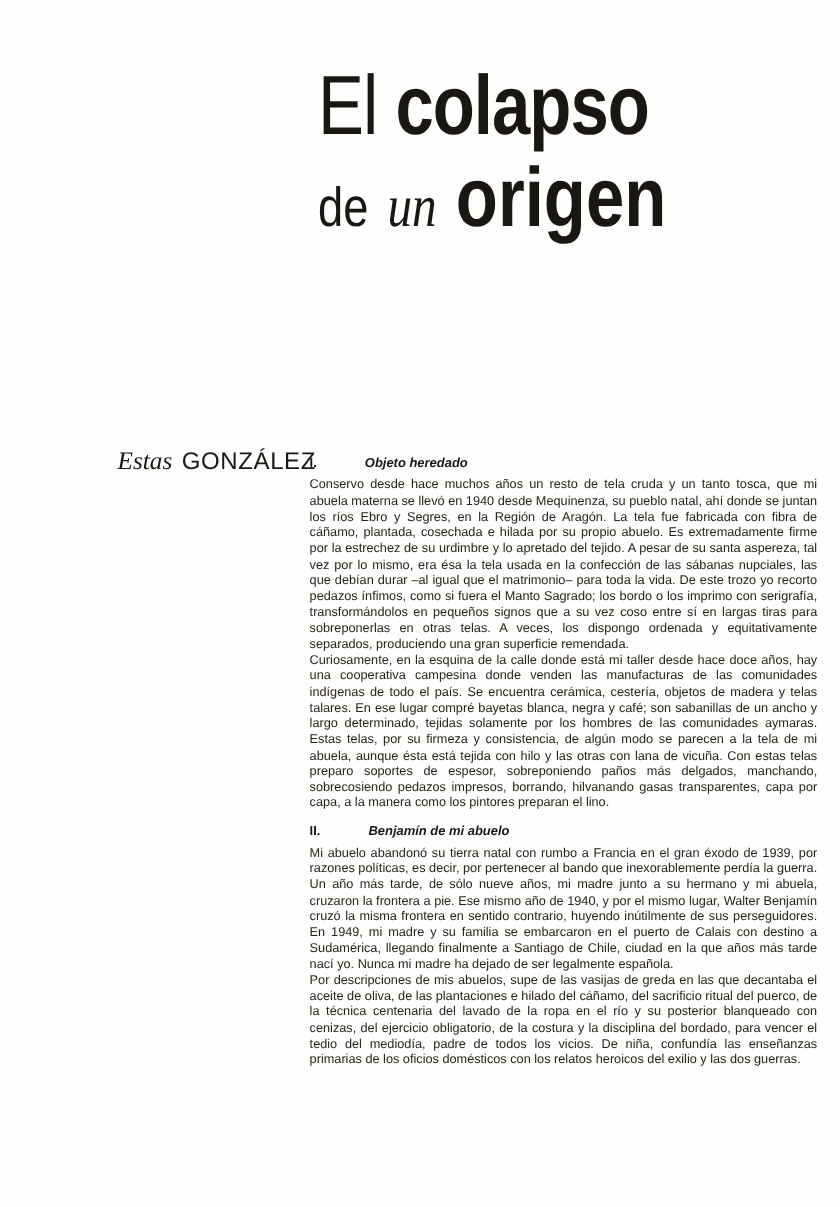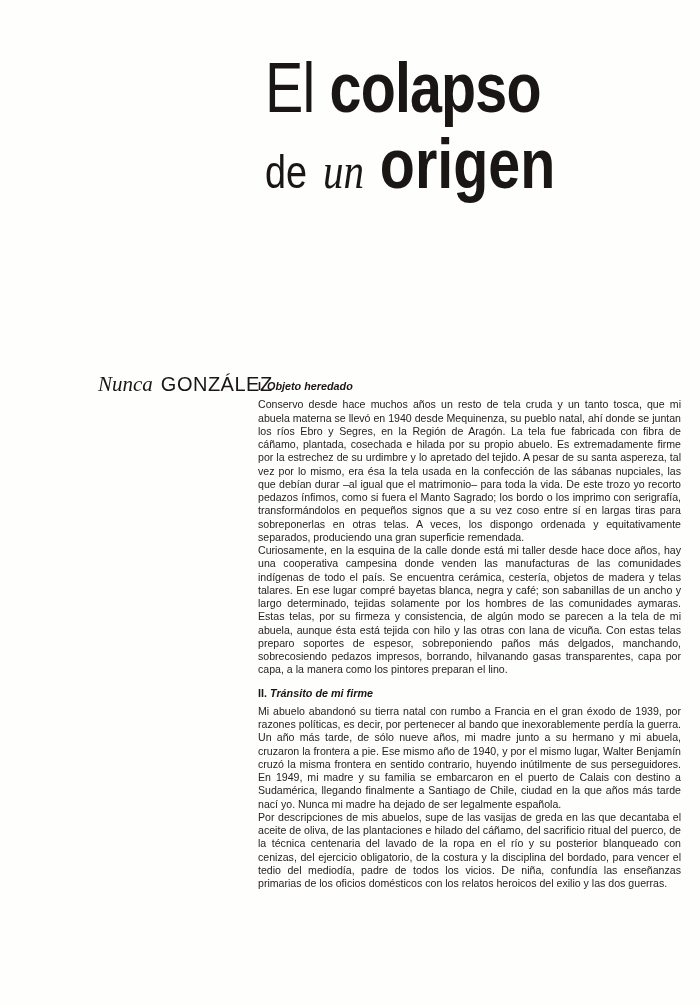--- a/index.html
+++ b/index.html
@@ -83,21 +83,21 @@
       color: #28221f;
       text-align: justify;
     }
     .section-heading {
       font-size: 10.8px;
       font-weight: bold;
       margin: 0 0 5px 0;
       color: #1a1614;
     }
     .section-heading .num { font-weight: bold; }
-    .section-heading .name { font-style: italic; }
+    .section-heading .name { font-style: italic; margin-left: 37px; }
     .para {
       margin: 0;
       text-align: justify;
       hyphens: manual;
     }
     .section { margin-bottom: 10px; }
   </style>
 </head>
 <body>
 
@@ -107,34 +107,34 @@
     <span class="bold">colapso</span>
   </div>
   <div class="title-line2">
     <span class="de">de</span>
     <span class="un">un</span>
     <span class="origen">origen</span>
   </div>
 </div>
 
 <div class="author">
-  <span class="first">Nunca</span>
+  <span class="first">Estas</span>
   <span class="last">GONZÁLEZ</span>
 </div>
 
 <div class="body-col">
   <div class="section">
     <div class="section-heading">
       <span class="num">I.</span>
       <span class="name">Objeto heredado</span>
     </div>
     <p class="para">Conservo desde hace muchos años un resto de tela cruda y un tanto tosca, que mi abuela materna se llevó en 1940 desde Mequinenza, su pueblo natal, ahí donde se juntan los ríos Ebro y Segres, en la Región de Aragón. La tela fue fabricada con fibra de cáñamo, plantada, cosechada e hilada por su propio abuelo. Es extremadamente firme por la estrechez de su urdimbre y lo apretado del tejido. A pesar de su santa aspereza, tal vez por lo mismo, era ésa la tela usada en la confección de las sábanas nupciales, las que debían durar –al igual que el matrimonio– para toda la vida. De este trozo yo recorto pedazos ínfimos, como si fuera el Manto Sagrado; los bordo o los imprimo con serigrafía, transformándolos en pequeños signos que a su vez coso entre sí en largas tiras para sobreponerlas en otras telas. A veces, los dispongo orde­nada y equitativamente separados, produciendo una gran superficie remendada.</p>
     <p class="para">Curiosamente, en la esquina de la calle donde está mi taller desde hace doce años, hay una cooperativa campesina donde venden las manufacturas de las comunida­des indígenas de todo el país. Se encuentra cerámica, cestería, objetos de madera y telas talares. En ese lugar compré bayetas blanca, negra y café; son sabanillas de un ancho y largo determinado, tejidas solamente por los hombres de las comunidades aymaras. Estas telas, por su firmeza y consistencia, de algún modo se parecen a la tela de mi abuela, aunque ésta está tejida con hilo y las otras con lana de vicuña. Con estas telas preparo soportes de espesor, sobreponiendo paños más delgados, manchando, sobrecosiendo pedazos impresos, borrando, hilvanando gasas transpa­rentes, capa por capa, a la manera como los pintores preparan el lino.</p>
   </div>
   <div class="section">
     <div class="section-heading">
       <span class="num">II.</span>
-      <span class="name">Tránsito de mi firme</span>
+      <span class="name">Benjamín de mi abuelo</span>
     </div>
     <p class="para">Mi abuelo abandonó su tierra natal con rumbo a Francia en el gran éxodo de 1939, por razones políticas, es decir, por pertenecer al bando que inexorablemente perdía la guerra. Un año más tarde, de sólo nueve años, mi madre junto a su hermano y mi abuela, cruzaron la frontera a pie. Ese mismo año de 1940, y por el mismo lugar, Walter Benjamín cruzó la misma frontera en sentido contrario, huyendo inútilmente de sus perseguidores. En 1949, mi madre y su familia se embarcaron en el puerto de Calais con destino a Sudamérica, llegando finalmente a Santiago de Chile, ciudad en la que años más tarde nací yo. Nunca mi madre ha dejado de ser legalmente española.</p>
     <p class="para">Por descripciones de mis abuelos, supe de las vasijas de greda en las que decanta­ba el aceite de oliva, de las plantaciones e hilado del cáñamo, del sacrificio ritual del puerco, de la técnica centenaria del lavado de la ropa en el río y su posterior blanqueado con cenizas, del ejercicio obligatorio, de la costura y la disciplina del bordado, para vencer el tedio del mediodía, padre de todos los vicios. De niña, con­fundía las enseñanzas primarias de los oficios domésticos con los relatos heroicos del exilio y las dos guerras.</p>
   </div>
 </div>
 
 </body></html>

